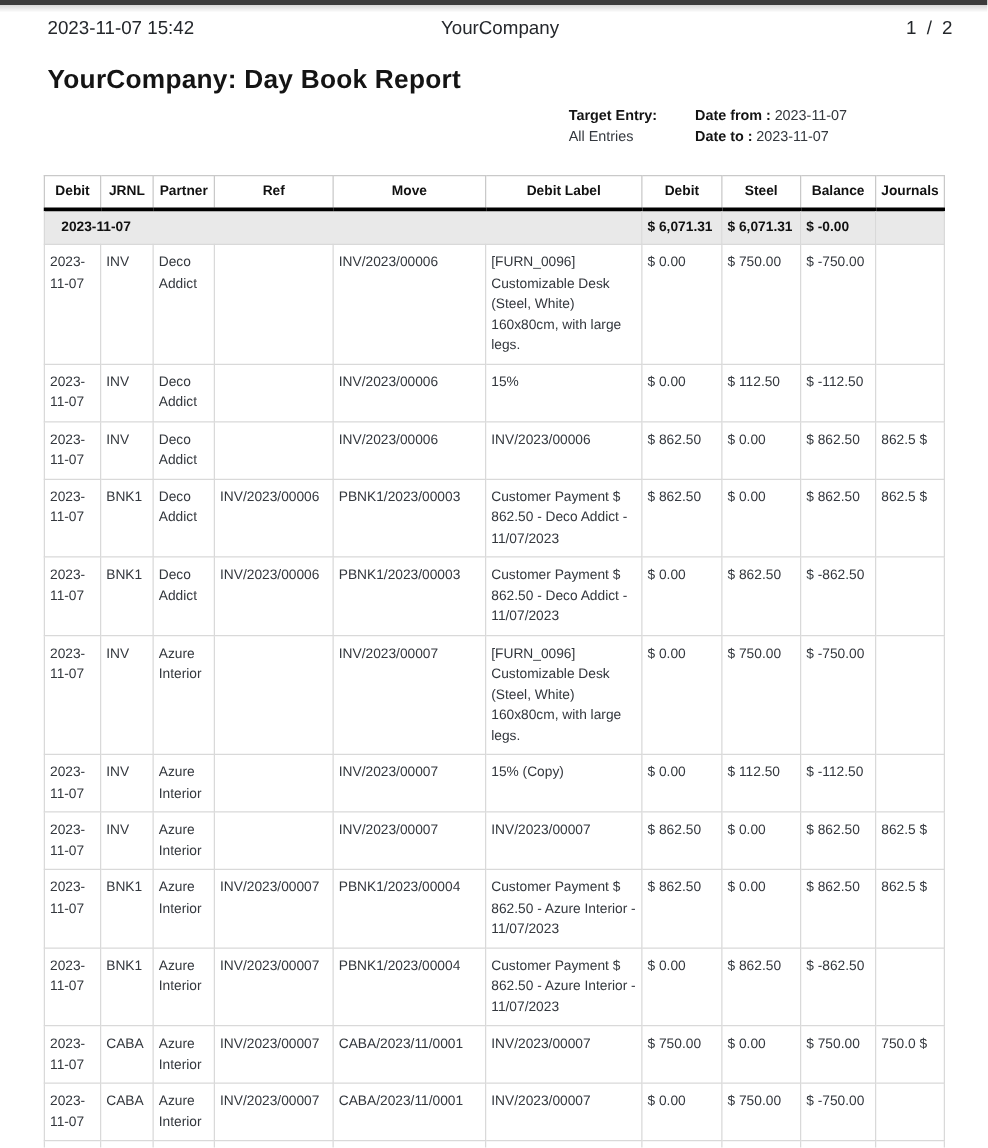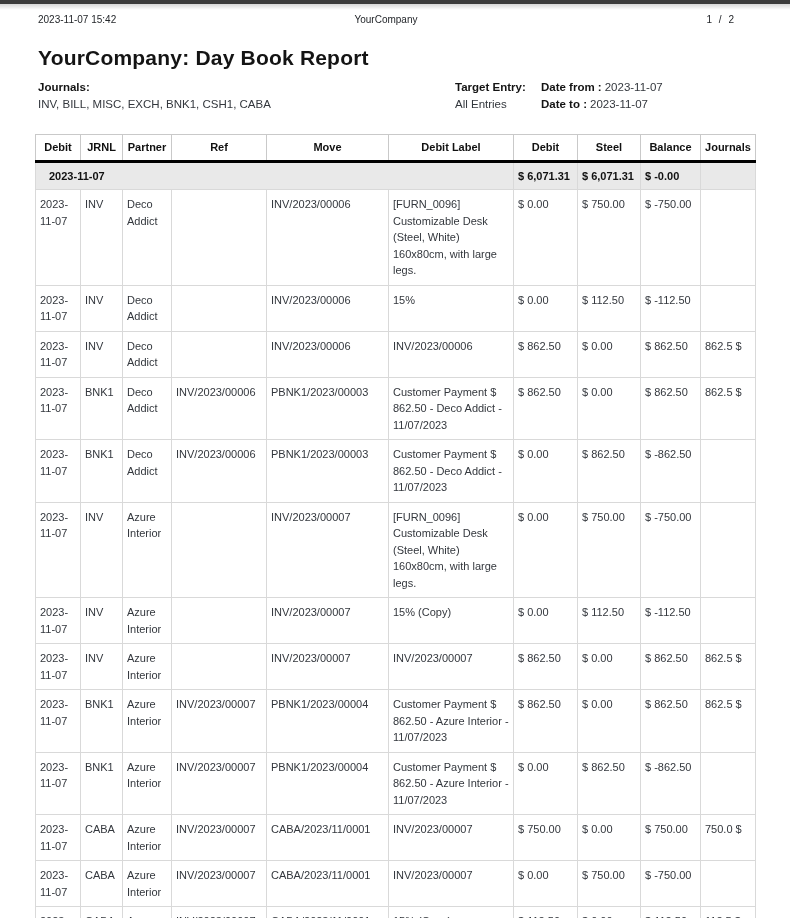--- a/index.html
+++ b/index.html
@@ -7,36 +7,36 @@
   body {
     width: 790px; height: 918px; overflow: hidden; position: relative;
     background: #ffffff; color: #33373d;
     font-family: "Liberation Sans", sans-serif;
   }
   .topbar { height: 4px; background: var(--top-bar, #3b3b3b); }
   .topbar-fade { height: 6px; background: linear-gradient(to bottom, rgba(0,0,0,0.16), rgba(0,0,0,0)); }
 
   .page-header {
     display: flex; align-items: flex-end;
-    padding: 4px 56px 0 38px; font-size: 10px; color: #24272b;
+    padding: 4px 28px 0 38px; font-size: 15px; color: #24272b;
   }
   .ph-left  { flex: 1; text-align: left; }
   .ph-center{ flex: 1; text-align: center; }
   .ph-right { flex: 1; text-align: right; font-weight: 400; word-spacing: 4px; }
 
   .title {
     margin: 20px 38px 0 38px; font-size: 21px; font-weight: 600;
     color: #141414; letter-spacing: 0.2px; line-height: 26px;
   }
 
   .filters { position: relative; margin-top: 8px; height: 36px; font-size: 11.5px; }
   .filters .blk { position: absolute; top: 0; }
   .blk-journals { left: 38px; }
   .blk-target   { left: 455px; }
-  .blk-dates    { left: 541px; }
+  .blk-dates    { left: 556px; }
   .filters .line { line-height: 17px; white-space: nowrap; }
   .lbl { font-weight: 700; color: #141414; }
   .val { color: #33373d; }
   .blk-dates .val { margin-left: 3px; }
 
   table.daybook {
     margin: 19px 0 0 35px; width: 720px;
     border-collapse: collapse; table-layout: fixed;
     font-size: 11px; line-height: 16.5px;
   }
@@ -63,24 +63,20 @@
 
 <header class="page-header">
   <span class="ph-left">2023-11-07 15:42</span>
   <span class="ph-center">YourCompany</span>
   <span class="ph-right">1 / 2</span>
 </header>
 
 <h1 class="title">YourCompany: Day Book Report</h1>
 
 <div class="filters">
-  <div class="blk blk-journals">
-    <div class="line lbl">Journals:</div>
-    <div class="line val">INV, BILL, MISC, EXCH, BNK1, CSH1, CABA</div>
-  </div>
   <div class="blk blk-target">
     <div class="line lbl">Target Entry:</div>
     <div class="line val">All Entries</div>
   </div>
   <div class="blk blk-dates">
     <div class="line">
       <span class="lbl">Date from :</span><span class="val">2023-11-07</span>
     </div>
     <div class="line">
       <span class="lbl">Date to :</span><span class="val">2023-11-07</span>

